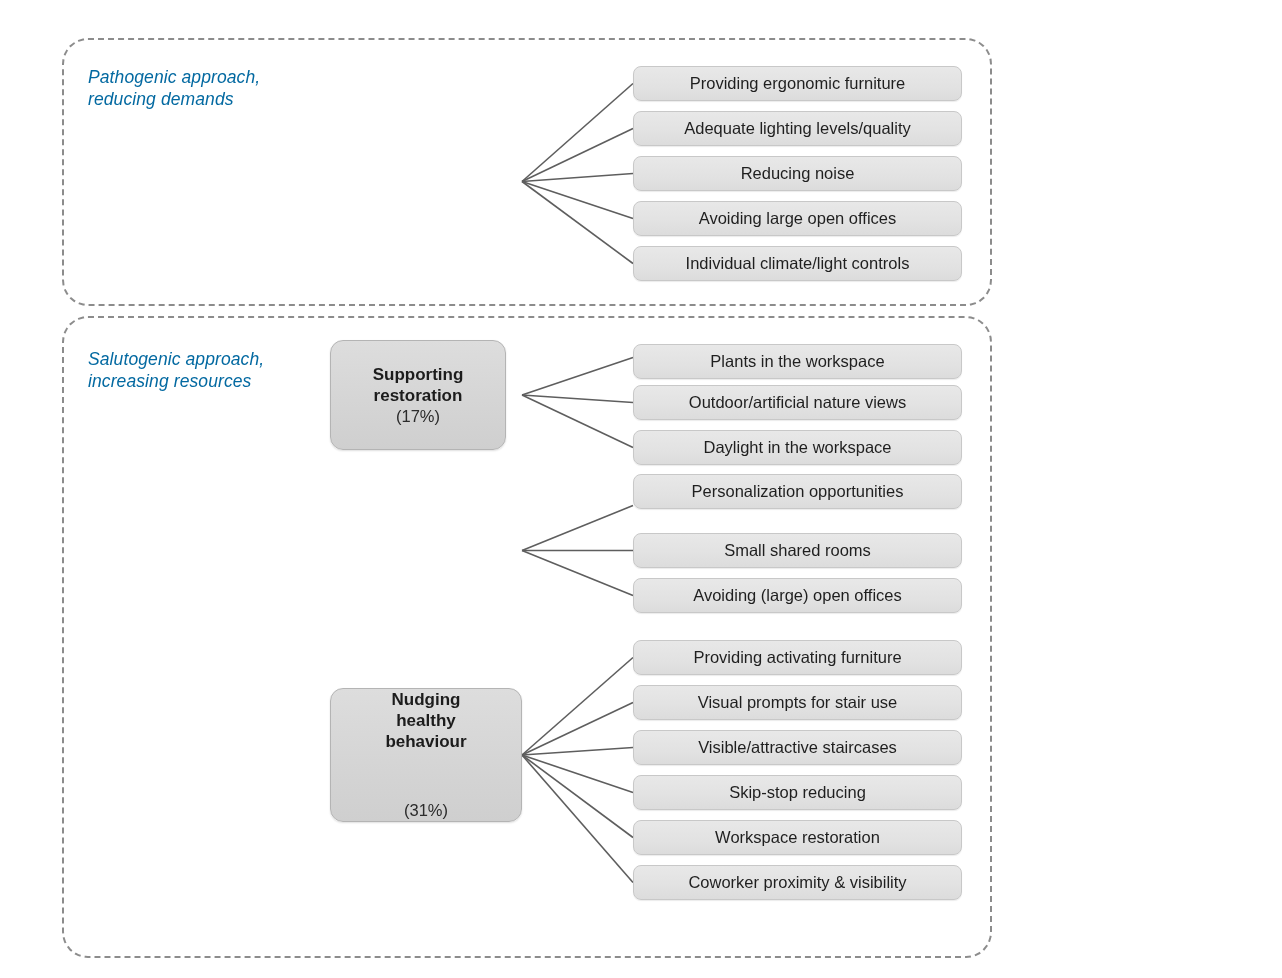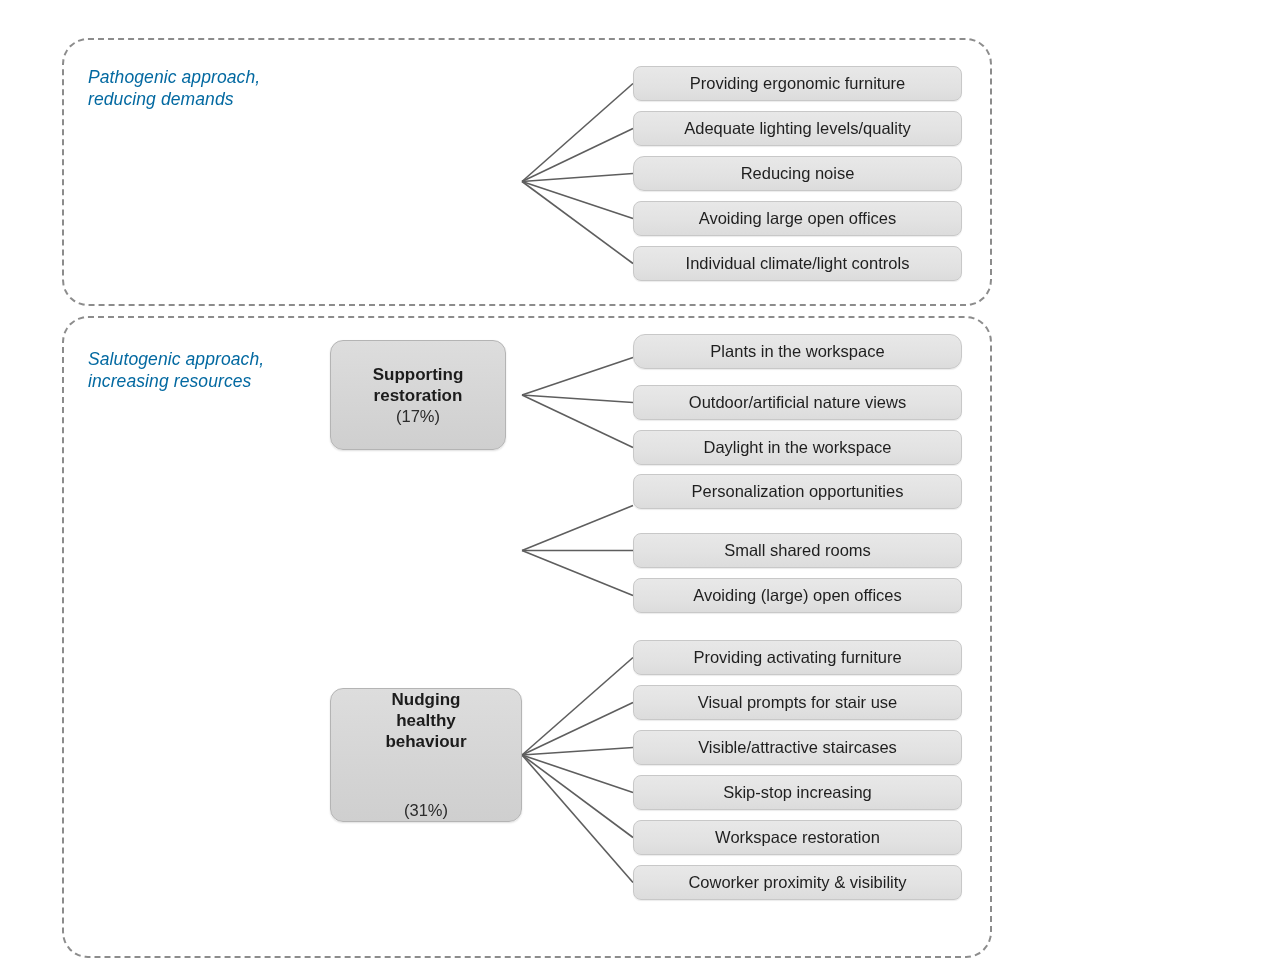--- a/index.html
+++ b/index.html
@@ -152,30 +152,30 @@
   <div class="node" id="node-nudging">
     <div class="node-title">Nudging
 healthy
 behaviour</div>
     <div class="node-pct">(31%)</div>
   </div>
 
   <div id="leaf-layer">
       <div class="leaf" style="top: 66px;">Providing ergonomic furniture</div>
       <div class="leaf" style="top: 111px;">Adequate lighting levels/quality</div>
-      <div class="leaf" style="top: 156px; border-radius: 11px;">Reducing noise</div>
+      <div class="leaf" style="top: 156px;">Reducing noise</div>
       <div class="leaf" style="top: 201px;">Avoiding large open offices</div>
       <div class="leaf" style="top: 246px;">Individual climate/light controls</div>
-      <div class="leaf" style="top: 334px; border-radius: 12px;">Plants in the workspace</div>
+      <div class="leaf" style="top: 344px;">Plants in the workspace</div>
       <div class="leaf" style="top: 385px;">Outdoor/artificial nature views</div>
       <div class="leaf" style="top: 430px;">Daylight in the workspace</div>
       <div class="leaf" style="top: 474px; text-align: right;">Personalization opportunities</div>
       <div class="leaf" style="top: 533px;">Small shared rooms</div>
       <div class="leaf" style="top: 578px;">Avoiding (large) open offices</div>
       <div class="leaf" style="top: 640px;">Providing activating furniture</div>
       <div class="leaf" style="top: 685px;">Visual prompts for stair use</div>
       <div class="leaf" style="top: 730px;">Visible/attractive staircases</div>
-      <div class="leaf" style="top: 775px;">Skip-stop increasing</div>
+      <div class="leaf" style="top: 775px;">Skip-stop reducing</div>
       <div class="leaf" style="top: 820px;">Workspace restoration</div>
       <div class="leaf" style="top: 865px;">Coworker proximity &amp; visibility</div>
     </div>
 
 </div>
 
 </body></html>

